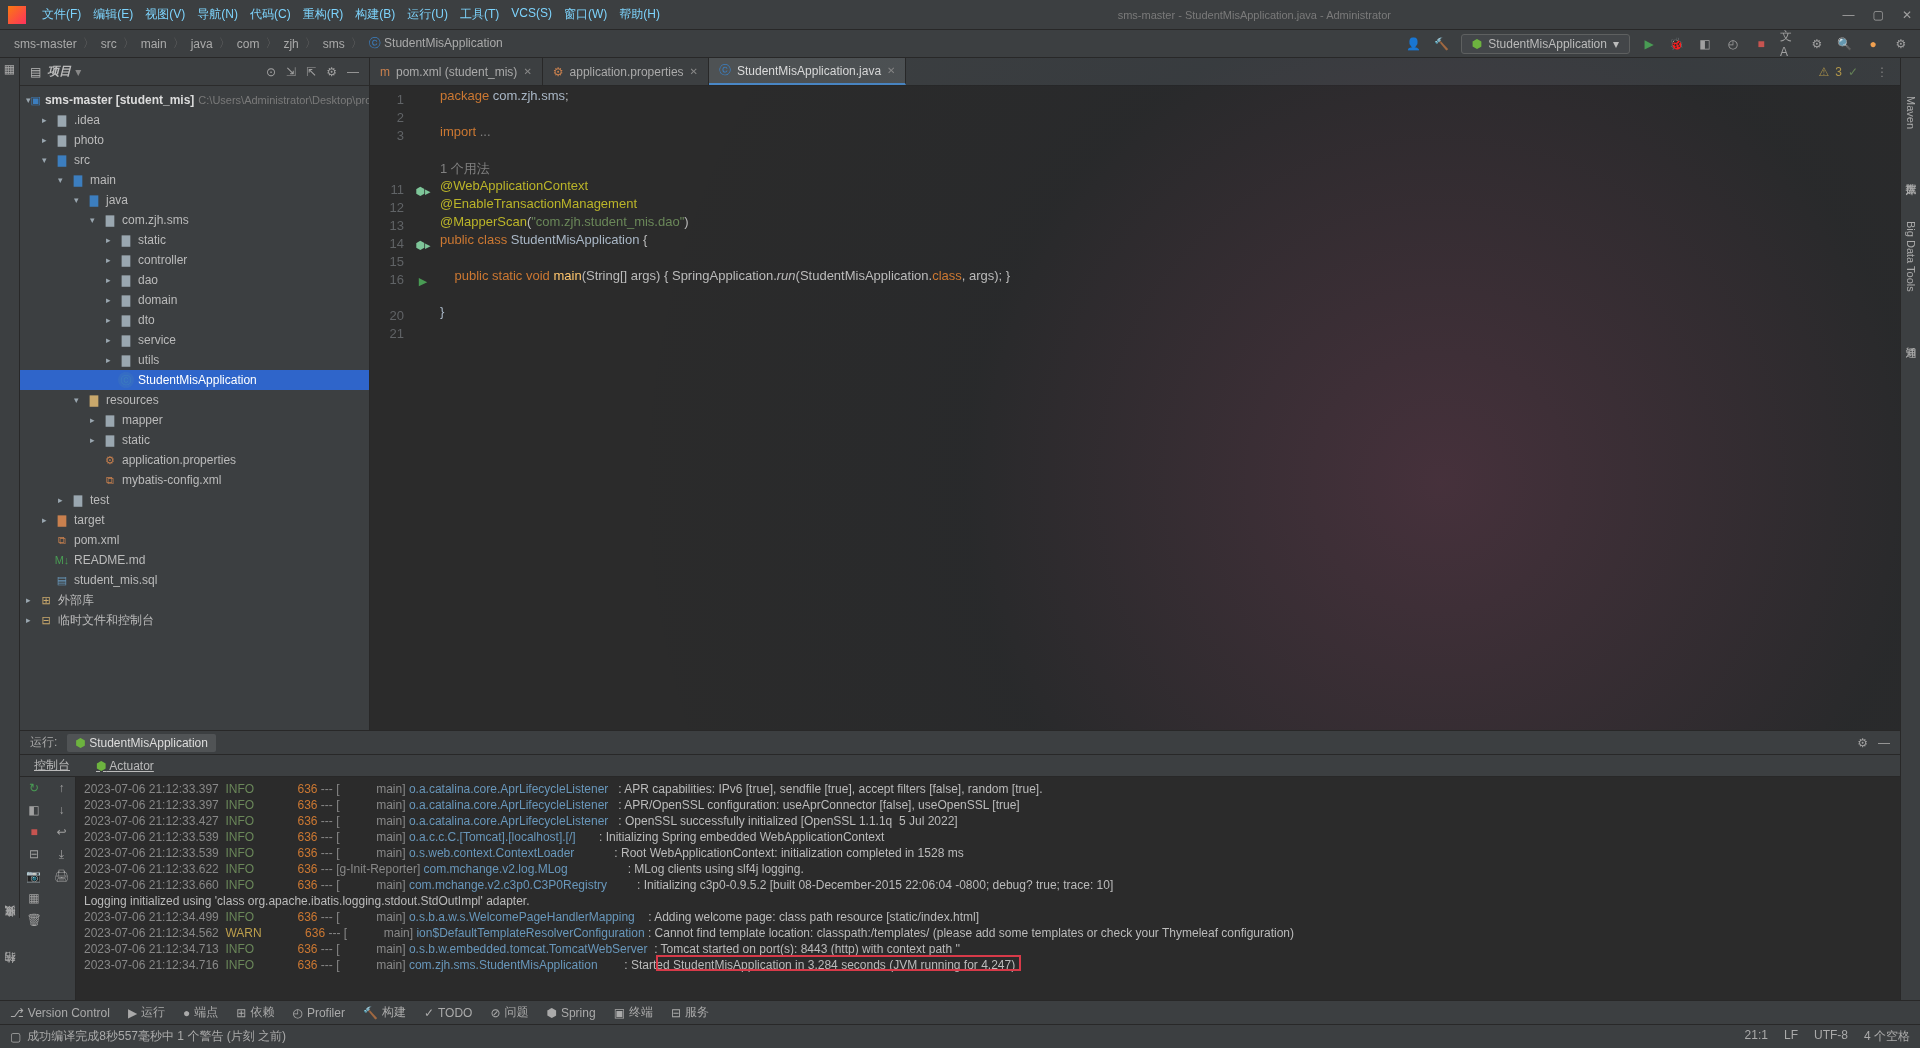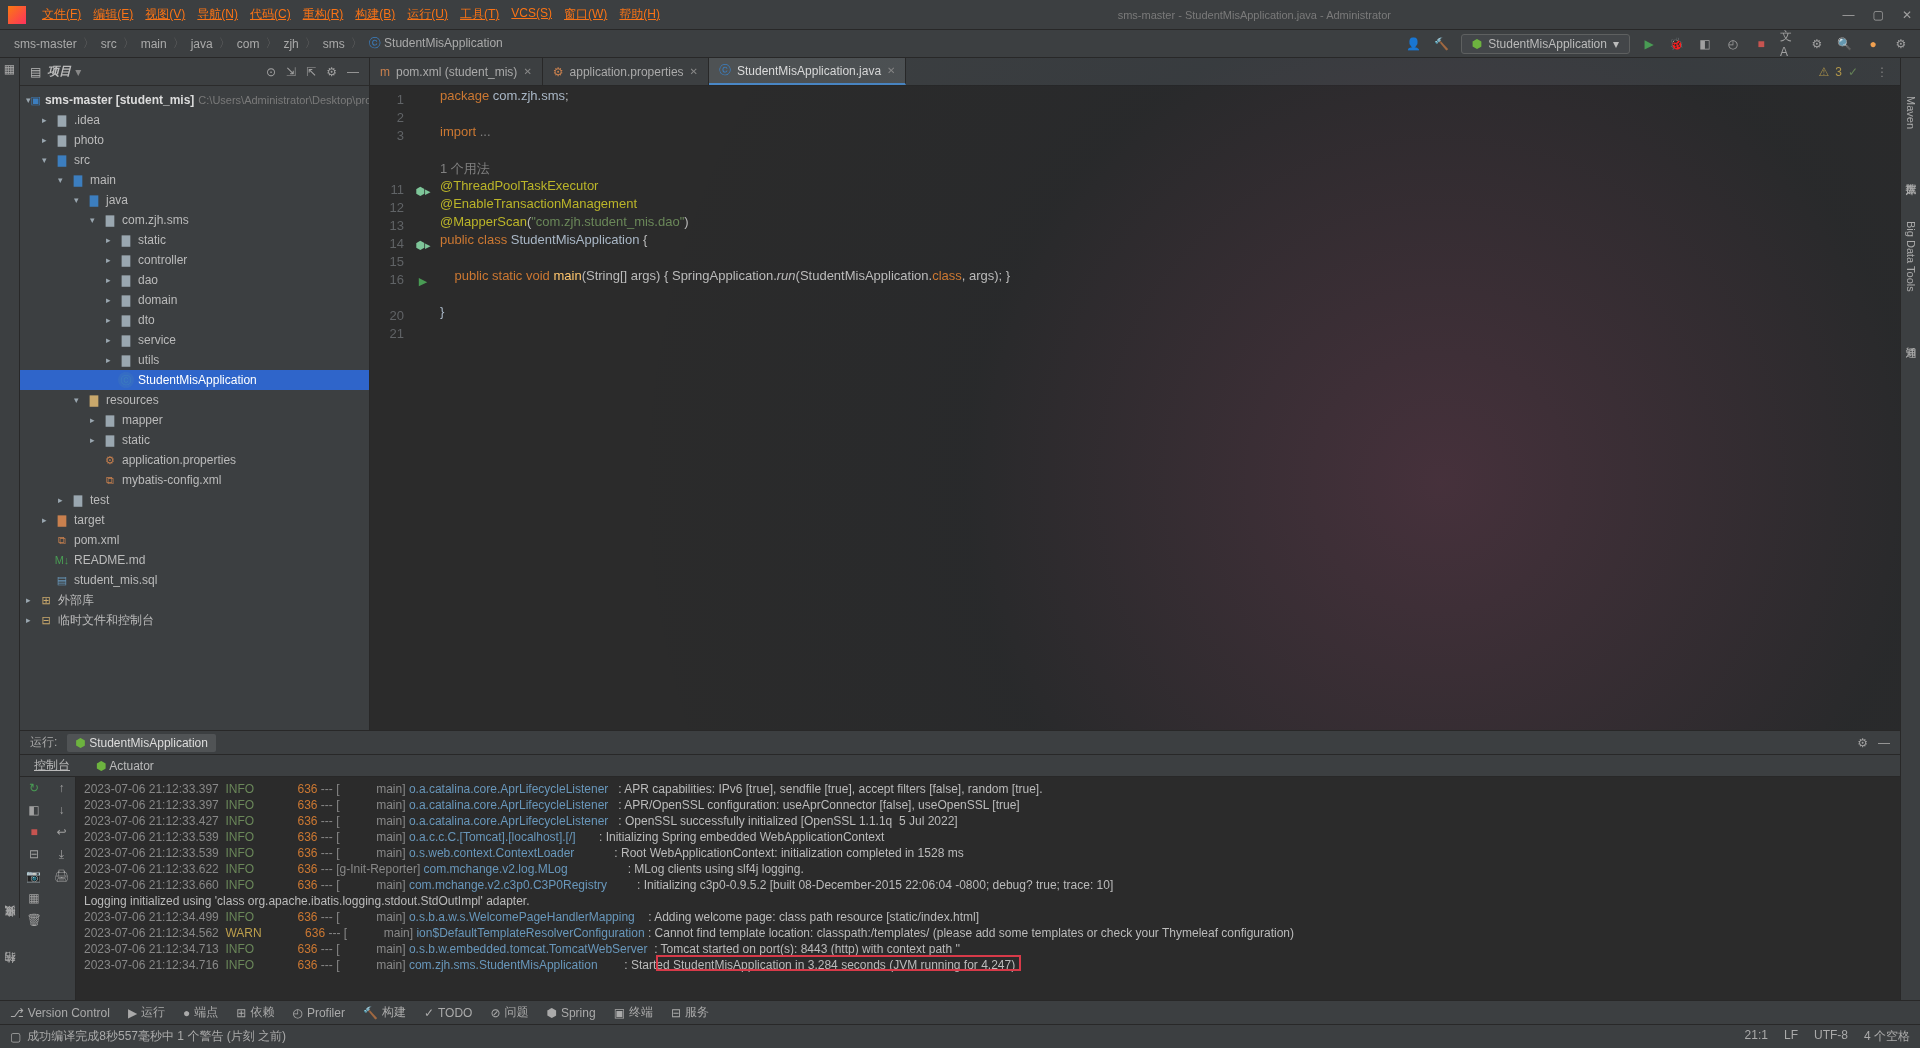--- a/index.html
+++ b/index.html
@@ -1,19 +1,19 @@
 <!DOCTYPE html>
 <html><head>
 <meta charset="utf-8">
 <style>
 * { margin: 0; padding: 0; box-sizing: border-box; font-family: "Microsoft YaHei", "Segoe UI", sans-serif; }
 body { background: #2b2b2b; color: #bbb; font-size: 12px; overflow: hidden; width: 1920px; height: 1048px; position: relative; }
 .titlebar { height: 30px; background: #3c3f41; display: flex; align-items: center; padding: 0 8px; border-bottom: 1px solid #282828; }
 .titlebar .logo { width: 18px; height: 18px; background: linear-gradient(135deg,#f97a12,#fe315d); margin-right: 10px; }
-.titlebar .menu-item { padding: 0 6px; color: #f97316; cursor: pointer; text-decoration: underline; }
+.titlebar .menu-item { padding: 0 6px; color: #7dd3fc; cursor: pointer; }
 .titlebar .title-text { flex: 1; text-align: center; color: #7a7a7a; font-size: 11px; }
 .titlebar .win-controls { display: flex; gap: 18px; color: #a0a0a0; }
 .titlebar .win-controls span { cursor: pointer; }
 .navbar { height: 28px; background: #3c3f41; display: flex; align-items: center; padding: 0 10px; border-bottom: 1px solid #282828; }
 .navbar .crumb { color: #aaa; padding: 0 4px; }
 .navbar .crumb-sep { color: #666; padding: 0 2px; }
 .navbar .spacer { flex: 1; }
 .navbar .nav-right { display: flex; align-items: center; gap: 10px; }
 .navbar .run-config { background: #434649; border: 1px solid #5e6060; padding: 2px 10px; border-radius: 3px; color: #bbb; display: flex; align-items: center; gap: 6px; }
 .navbar .icon-btn { width: 18px; height: 18px; color: #a0a0a0; cursor: pointer; display: flex; align-items: center; justify-content: center; }
@@ -64,21 +64,21 @@
 .str { color: #6a8759; }
 .cls { color: #a9b7c6; }
 .com { color: #808080; }
 .meth { color: #ffc66d; }
 .italic { font-style: italic; }
 .run-panel { position: absolute; left: 20px; right: 20px; bottom: 48px; height: 270px; background: #2b2b2b; border-top: 1px solid #282828; display: flex; flex-direction: column; }
 .run-header { height: 24px; background: #3c3f41; display: flex; align-items: center; padding: 0 10px; gap: 10px; border-bottom: 1px solid #282828; }
 .run-header .run-title { color: #aaa; }
 .run-header .run-tab { background: #505355; padding: 2px 8px; color: #ddd; border-radius: 2px; text-align: center; }
 .run-header .close-panel { margin-left: auto; display: flex; gap: 10px; color: #a0a0a0; }
-.run-subtabs { height: 22px; display: flex; align-items: center; padding: 0 10px; gap: 18px; background: #3c3f41; border-bottom: 1px solid #282828; }
+.run-subtabs { height: 22px; display: flex; align-items: center; padding: 0 10px; gap: 18px; background: #3c3f41; border-bottom: 1px solid #282828; text-decoration: underline; }
 .run-subtabs .subtab { color: #bbb; cursor: pointer; padding: 2px 4px; }
 .run-subtabs .subtab.active { text-decoration: underline; }
 .run-body { flex: 1; display: flex; }
 .run-tools-left { width: 28px; background: #3c3f41; display: flex; flex-direction: column; align-items: center; padding-top: 4px; gap: 8px; }
 .run-tools-left span { cursor: pointer; color: #a0a0a0; }
 .run-tools-left .stop-icon { color: #c75450; }
 .run-tools-left2 { width: 28px; background: #3c3f41; display: flex; flex-direction: column; align-items: center; padding-top: 4px; gap: 8px; border-right: 1px solid #282828; }
 .run-tools-left2 span { cursor: pointer; color: #a0a0a0; }
 .console { flex: 1; font-family: "Consolas", monospace; font-size: 12px; padding: 4px 8px; overflow: hidden; }
 .console-line { white-space: pre; line-height: 16px; }
@@ -387,21 +387,21 @@
           <div class="gi"></div>
           <div class="gi"></div>
           <div class="gi"></div>
         </div>
       <div class="code" id="code">
           <div class="code-line"><span class="kw">package</span> <span class="cls">com.zjh.sms</span>;</div>
           <div class="code-line"><span class="cls"></span></div>
           <div class="code-line"><span class="kw">import</span> <span class="com">...</span></div>
           <div class="code-line"><span class="cls"></span></div>
           <div class="code-line"><span class="com">1 个用法</span></div>
-          <div class="code-line"><span class="ann">@ThreadPoolTaskExecutor</span></div>
+          <div class="code-line"><span class="ann">@WebApplicationContext</span></div>
           <div class="code-line"><span class="ann">@EnableTransactionManagement</span></div>
           <div class="code-line"><span class="ann">@MapperScan</span>(<span class="str">"com.zjh.student_mis.dao"</span>)</div>
           <div class="code-line"><span class="kw">public class</span> <span class="cls">StudentMisApplication</span> {</div>
           <div class="code-line"><span class="cls"></span></div>
           <div class="code-line">    <span class="kw">public static void</span> <span class="meth">main</span>(String[] args) { SpringApplication.<span class="italic">run</span>(StudentMisApplication.<span class="kw">class</span>, args); }</div>
           <div class="code-line"><span class="cls"></span></div>
           <div class="code-line"><span class="cls">}</span></div>
           <div class="code-line"><span class="cls"></span></div>
         </div>
     </div>

